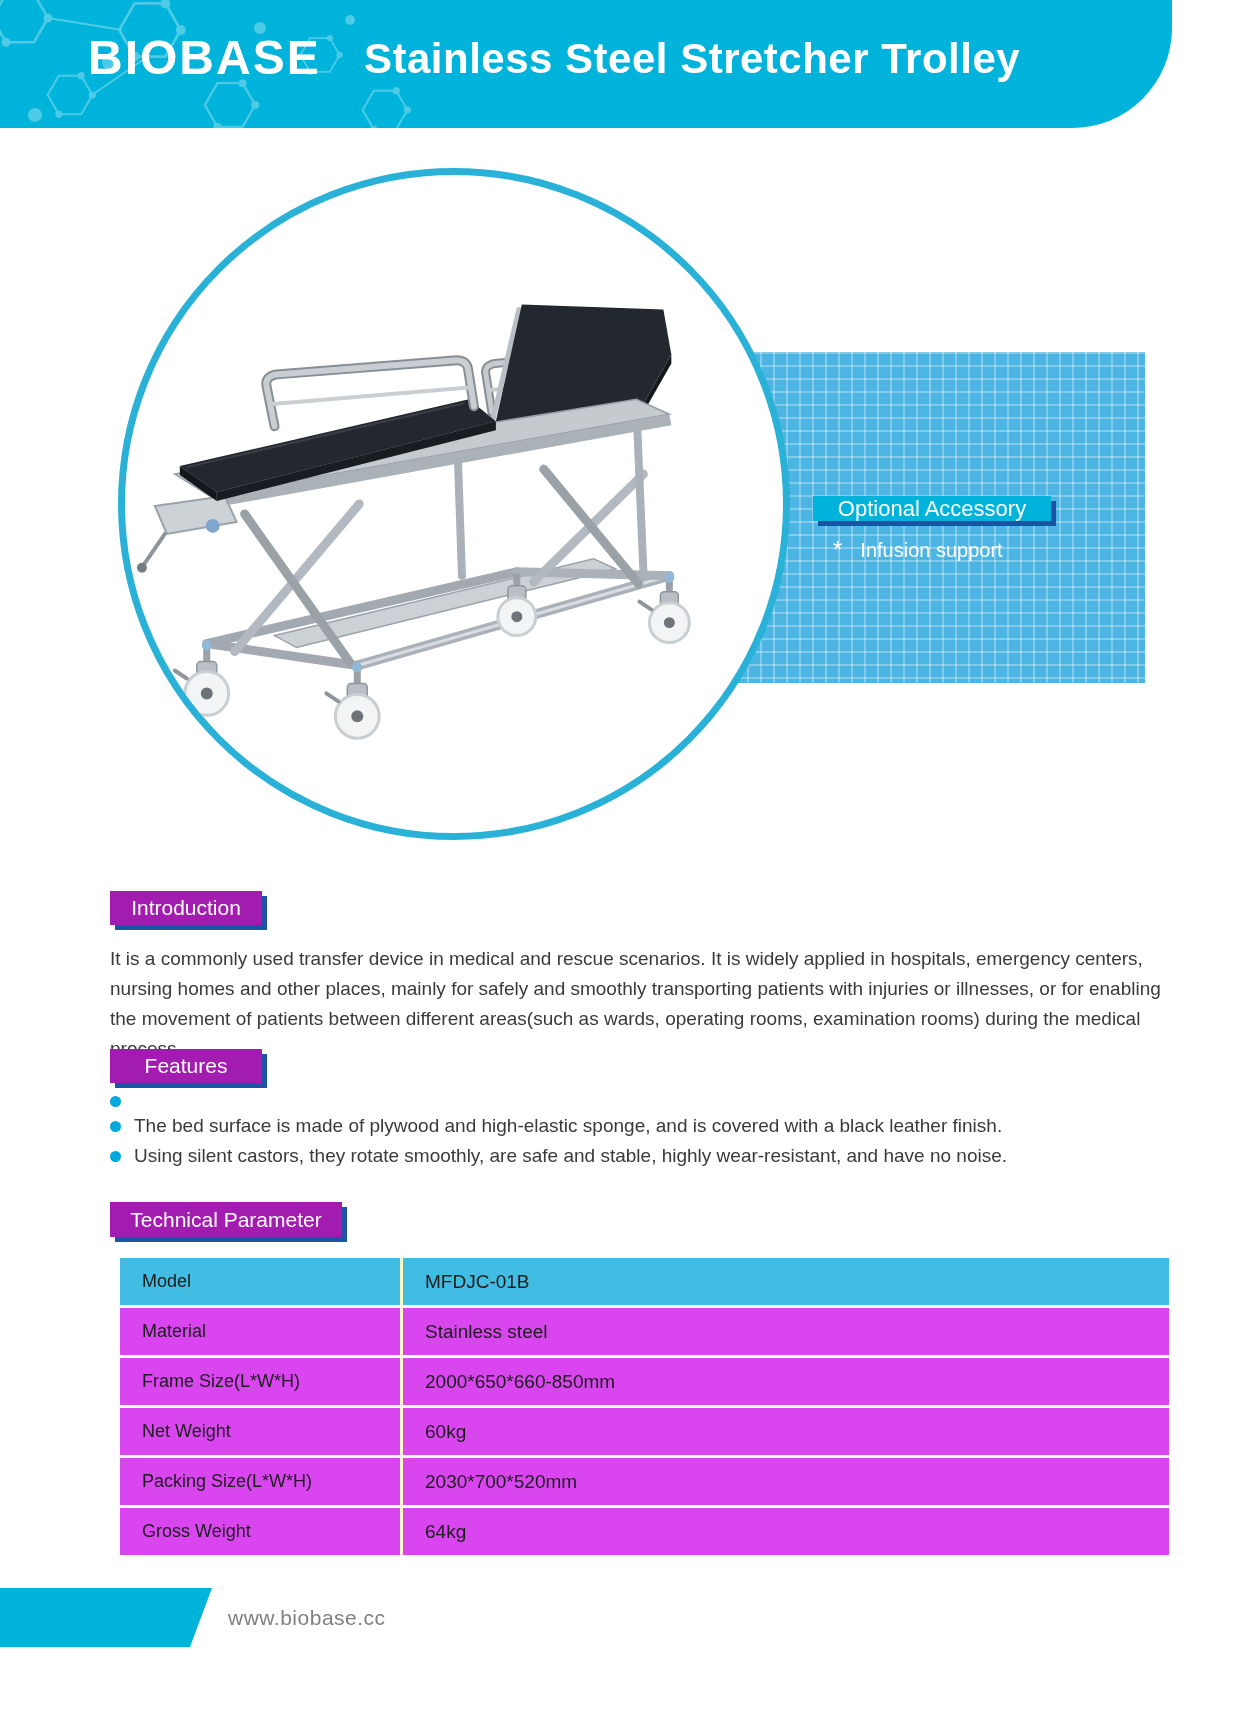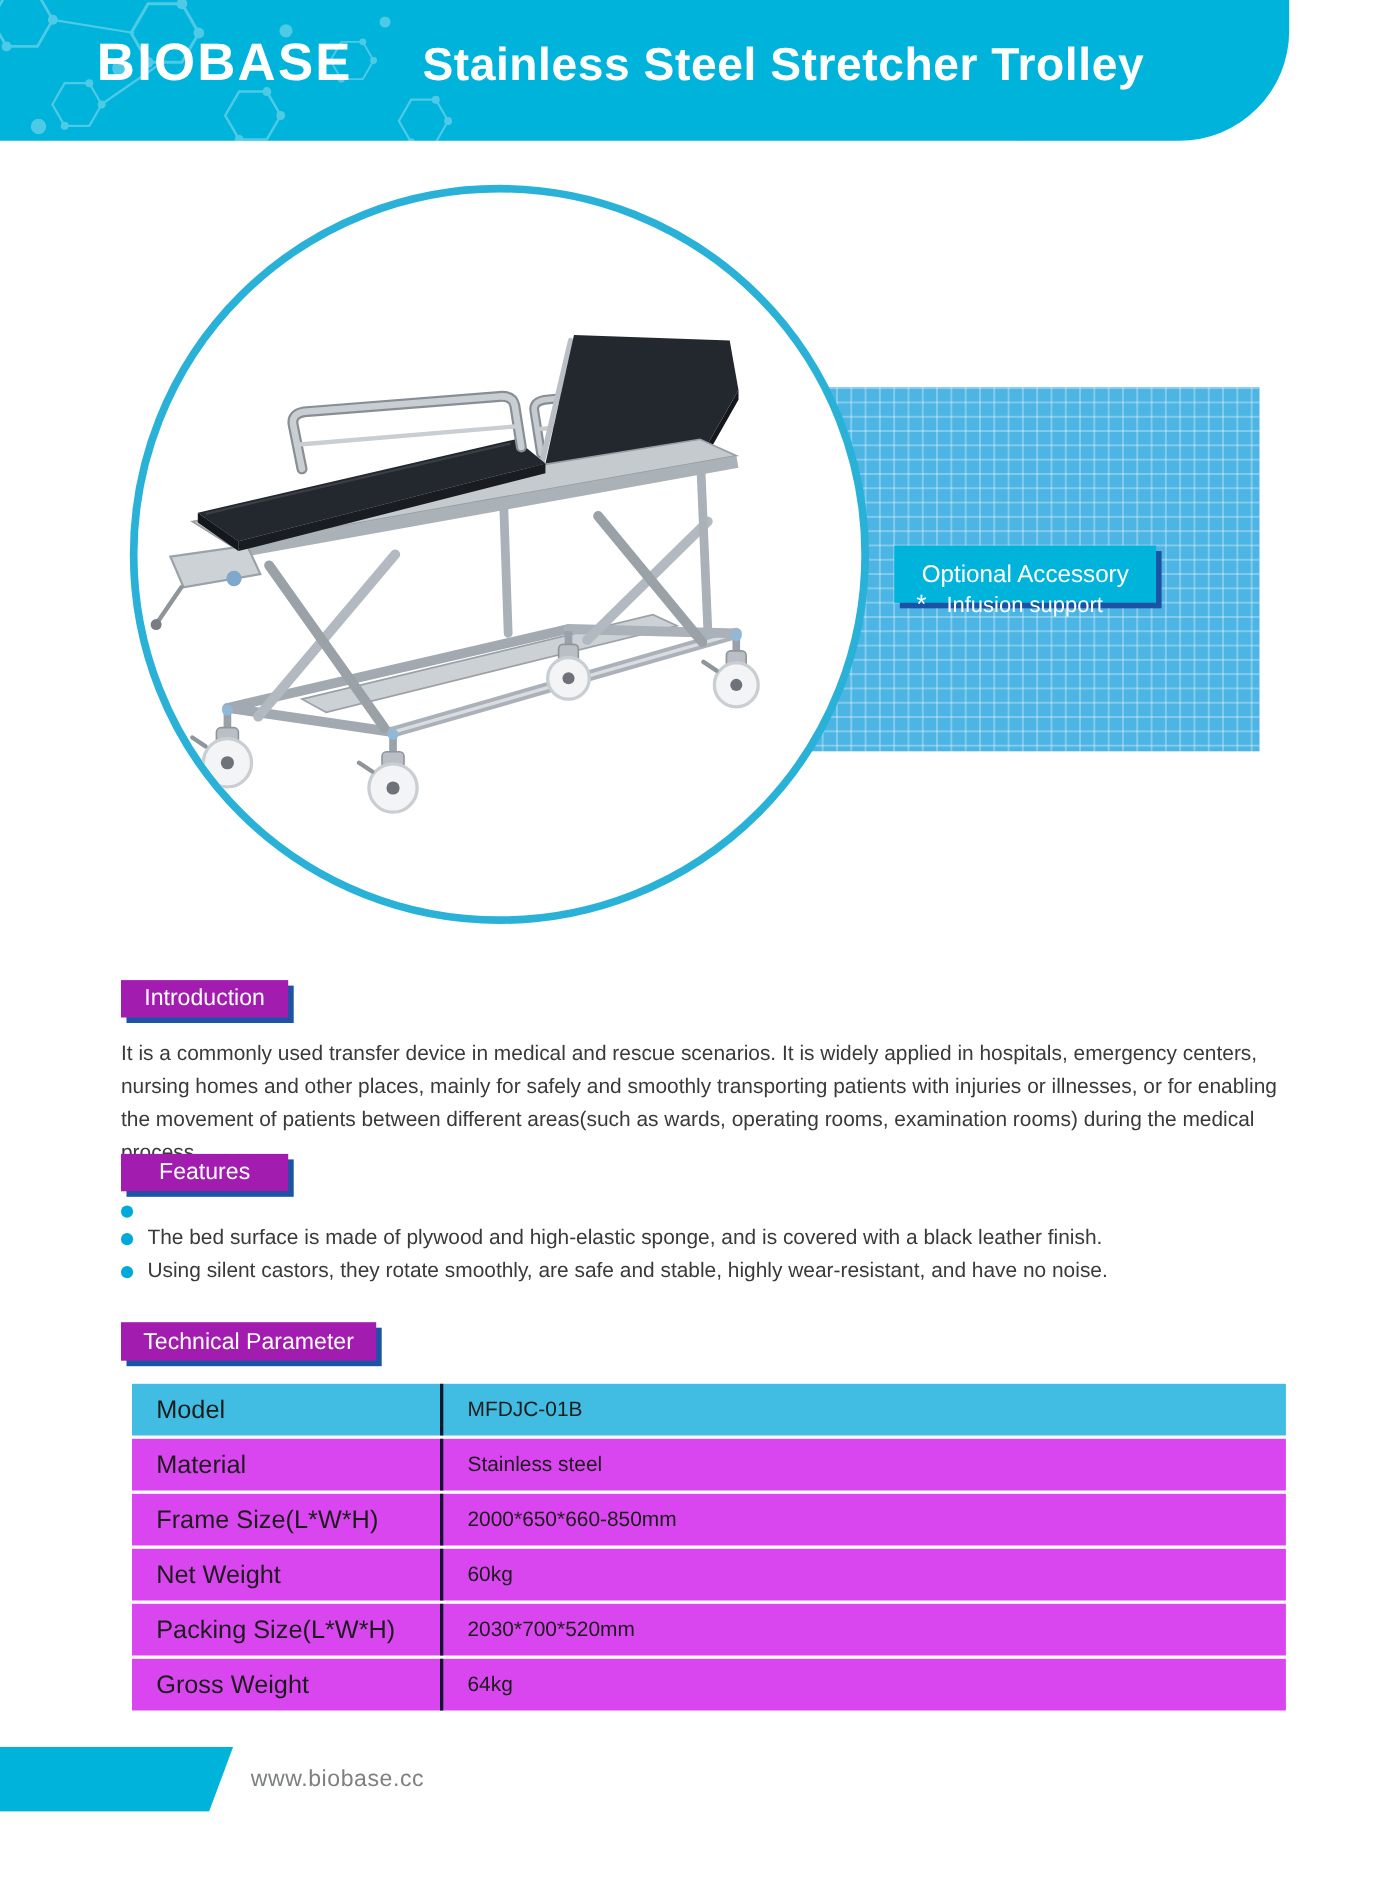--- a/index.html
+++ b/index.html
@@ -11,35 +11,35 @@
   .header-band{
     position:absolute;left:0;top:0;width:1172px;height:128px;
     background:#00b3db;border-bottom-right-radius:100px;
   }
   .molecules{position:absolute;left:0;top:0;width:420px;height:128px;pointer-events:none;}
   .logo{
     position:absolute;left:88px;top:34px;font-size:48px;font-weight:bold;
     color:#ffffff;letter-spacing:2px;line-height:1;
   }
   .header-title{
-    position:absolute;left:384px;top:38px;font-size:42px;font-weight:bold;
+    position:absolute;left:364px;top:38px;font-size:42px;font-weight:bold;
     color:#ffffff;line-height:1;letter-spacing:0.5px;
   }
   
   .grid-panel{
     position:absolute;left:695px;top:352px;width:450px;height:331px;
     background-color:#4db5e3;
     background-image:
       linear-gradient(to right, rgba(255,255,255,.30) 2px, transparent 2px),
       linear-gradient(to bottom, rgba(255,255,255,.30) 2px, transparent 2px);
     background-size:13px 13px;
     z-index:1;
   }
   .acc-box{
-    position:absolute;left:813px;top:496px;width:238px;height:52px;
+    position:absolute;left:813px;top:496px;width:238px;height:25px;
     background:#00b3db;color:#fff;font-size:22px;
     display:flex;align-items:center;justify-content:center;
     box-shadow:5px 5px 0 #1c51a3;z-index:3;
   }
   .acc-item{
     position:absolute;left:833px;top:538px;color:#ffffff;font-size:20px;
     display:flex;align-items:center;z-index:3;
   }
   .acc-item .star{font-size:24px;margin-right:18px;line-height:1;}
   
@@ -67,21 +67,21 @@
   .bullet-dot{
     width:11px;height:11px;border-radius:50%;background:#00a9dc;
     margin-right:13px;flex:0 0 auto;
   }
   
   .param-table{position:absolute;left:120px;top:1258px;width:1049px;}
   .t-row{display:flex;margin-bottom:3px;height:47px;background:#d946ef;}
   .t-row.head{background:#41bce2;}
   .t-cell-label{
     width:283px;flex:0 0 auto;display:flex;align-items:center;
-    padding-left:22px;font-size:23px;color:#1c1c1c;border-right:3px solid #0f172a;
+    padding-left:22px;font-size:18px;color:#1c1c1c;border-right:3px solid #fef9c3;
     box-sizing:border-box;
   }
   .t-cell-value{
     flex:1;display:flex;align-items:center;padding-left:22px;
     font-size:19px;color:#1c1c1c;
   }
   
   .footer-shape{
     position:absolute;left:0;top:1588px;width:212px;height:59px;background:#00b3db;
     clip-path:polygon(0 0,100% 0,calc(100% - 22px) 100%,0 100%);

